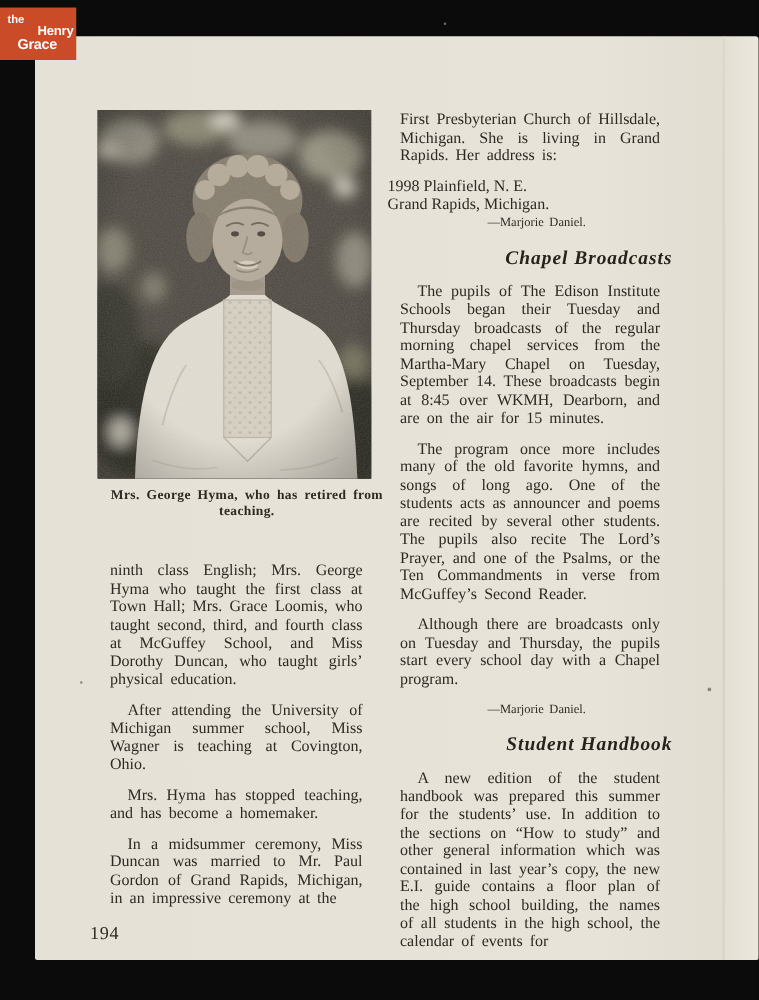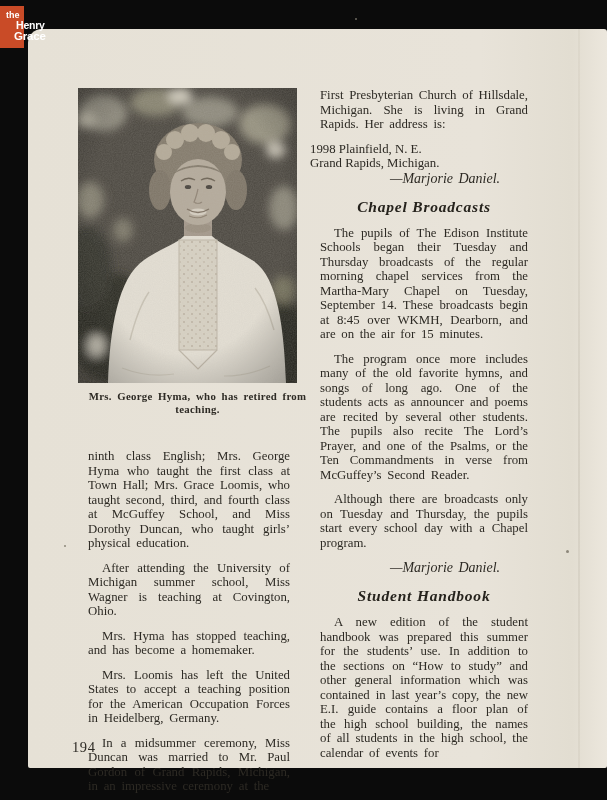--- a/index.html
+++ b/index.html
@@ -36,42 +36,42 @@
   .right-col{position:absolute;left:282px;top:49px;width:228px;}
 
   .bp{
     margin:10px;font-size:12.8px;line-height:14.5px;text-align:justify;
     color:#2d2a24;word-spacing:2.5px;
   }
   .indent{text-indent:14px;}
   .addr-block{margin-top:5px;}
   .addr{font-size:12.8px;line-height:14.6px;color:#2d2a24;}
   .byline{
-    font-style:italic;font-size:14px;line-height:15px;
+    font-size:10px;line-height:15px;
     padding-left:80px;color:#2d2a24;word-spacing:2px;
   }
   h2.section{
-    margin:12px 0 7px;text-align:center;
+    margin:12px 0 7px;text-align:right;
     font-size:15.5px;font-style:italic;font-weight:bold;
     letter-spacing:.8px;color:#26231d;
   }
   .page-number{
     position:absolute;left:44px;top:710px;
     font-size:14.5px;letter-spacing:.6px;color:#2d2a24;
   }
 
   
   .logo{
-    position:absolute;left:0;top:6px;width:24px;height:42px;
+    position:absolute;left:0;top:6px;width:61px;height:42px;
     background:#c94b27;color:#ffffff;
     font-family:"Liberation Sans","DejaVu Sans",sans-serif;font-weight:bold;
   }
   .logo span{position:absolute;white-space:nowrap;}
   .logo .l1{left:6px;top:4px;font-size:9px;}
-  .logo .l2{left:16px;top:13px;font-size:10.5px;letter-spacing:-.2px;}
+  .logo .l2{left:30px;top:13px;font-size:10.5px;letter-spacing:-.2px;}
   .logo .l3{left:14px;top:23.5px;font-size:11.5px;letter-spacing:-.2px;}
 </style>
 </head>
 <body>
 
 <div class="stage">
 
   <div class="page">
     <div class="fold-line"></div>
     <div class="speck s1"></div>
@@ -162,21 +162,20 @@
         <rect width="219" height="295" fill="url(#vg)"></rect>
         <rect width="219" height="295" filter="url(#grainF)"></rect>
       </svg>
       <figcaption class="caption">Mrs. George Hyma, who has retired from teaching.</figcaption>
     </figure>
 
     <div class="left-text">
       <p class="bp">ninth class English; Mrs. George Hyma who taught the first class at Town Hall; Mrs. Grace Loomis, who taught second, third, and fourth class at McGuffey School, and Miss Dorothy Duncan, who taught girls’ physical education.</p>
       <p class="bp indent">After attending the University of Michigan summer school, Miss Wagner is teaching at Covington, Ohio.</p>
       <p class="bp indent">Mrs. Hyma has stopped teaching, and has become a homemaker.</p>
-      <p class="bp indent">Mrs. Loomis has left the United States to accept a teaching position for the American Occupation Forces in Heidelberg, Germany.</p>
       <p class="bp indent">In a midsummer ceremony, Miss Duncan was married to Mr. Paul Gordon of Grand Rapids, Michigan, in an impressive ceremony at the</p>
     </div>
 
     <div class="right-col">
       <p class="bp">First Presbyterian Church of Hillsdale, Michigan.  She is living in Grand Rapids.  Her address is:</p>
       <div class="addr-block">
         <div class="addr">1998 Plainfield, N. E.</div>
         <div class="addr">Grand Rapids, Michigan.</div>
       </div>
       <div class="byline">—Marjorie Daniel.</div>

